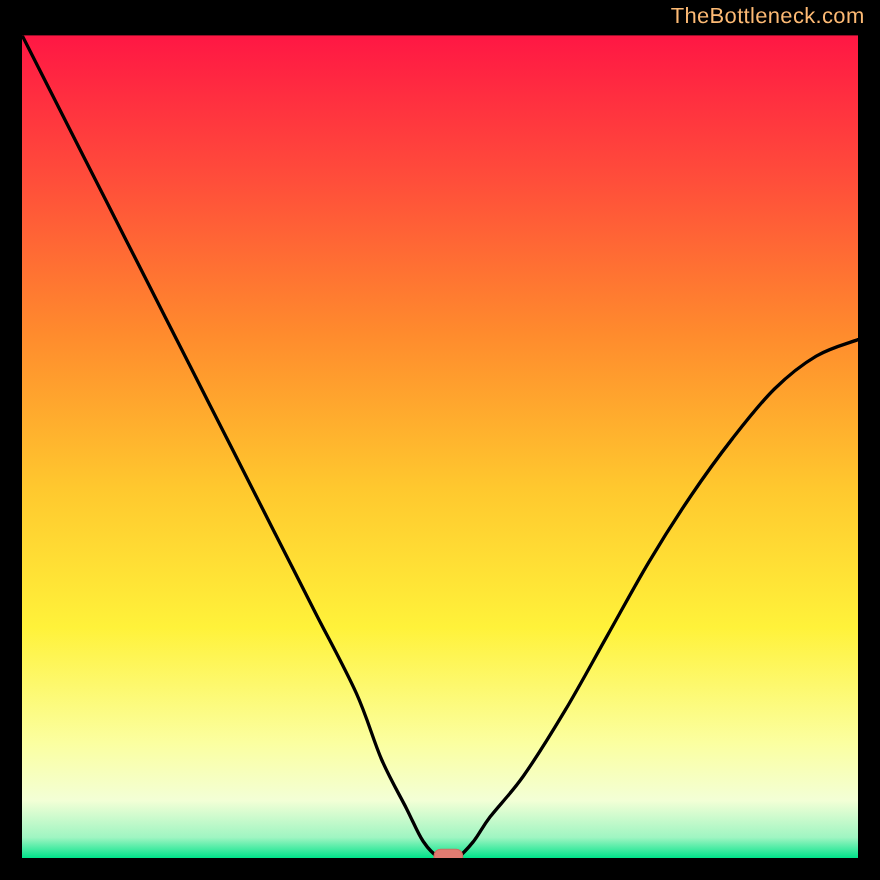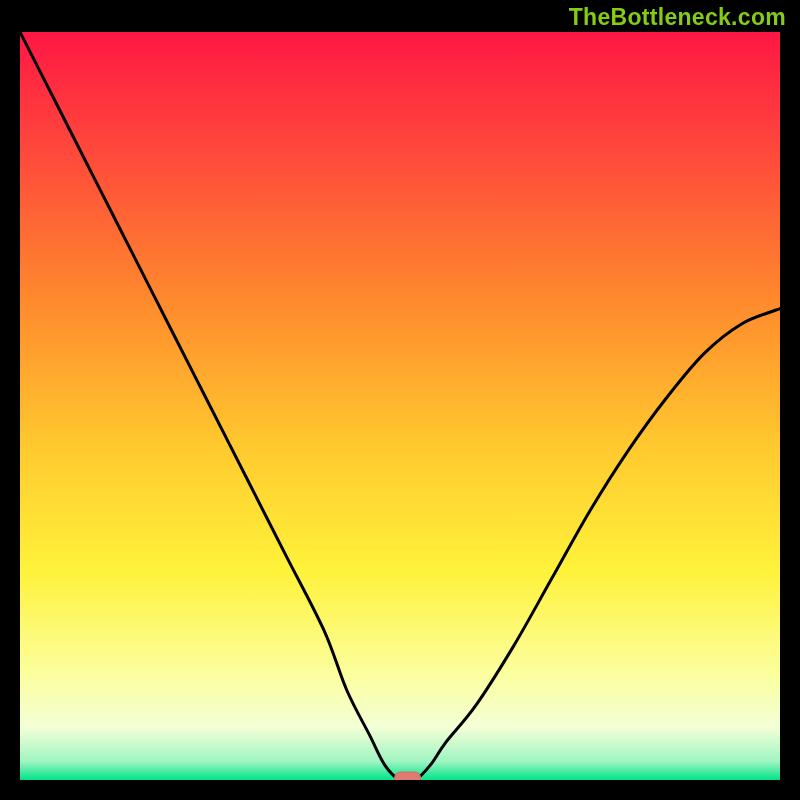--- a/index.html
+++ b/index.html
@@ -14,24 +14,24 @@
   .frame {
     position: relative;
     width: 800px;
     height: 800px;
     background: #000;
   }
   .watermark {
     position: absolute;
     top: 4px;
     right: 14px;
-    color: #84cc16;
-    font-size: 23px;
+    color: #fdba74;
+    font-size: 20px;
     letter-spacing: 0.3px;
-    font-weight: 700;
+    font-weight: 400;
     z-index: 10;
   }
   .plot {
     position: absolute;
     left: 20px;
     top: 32px;
     width: 760px;
     height: 748px;
   }
   .plot svg {

